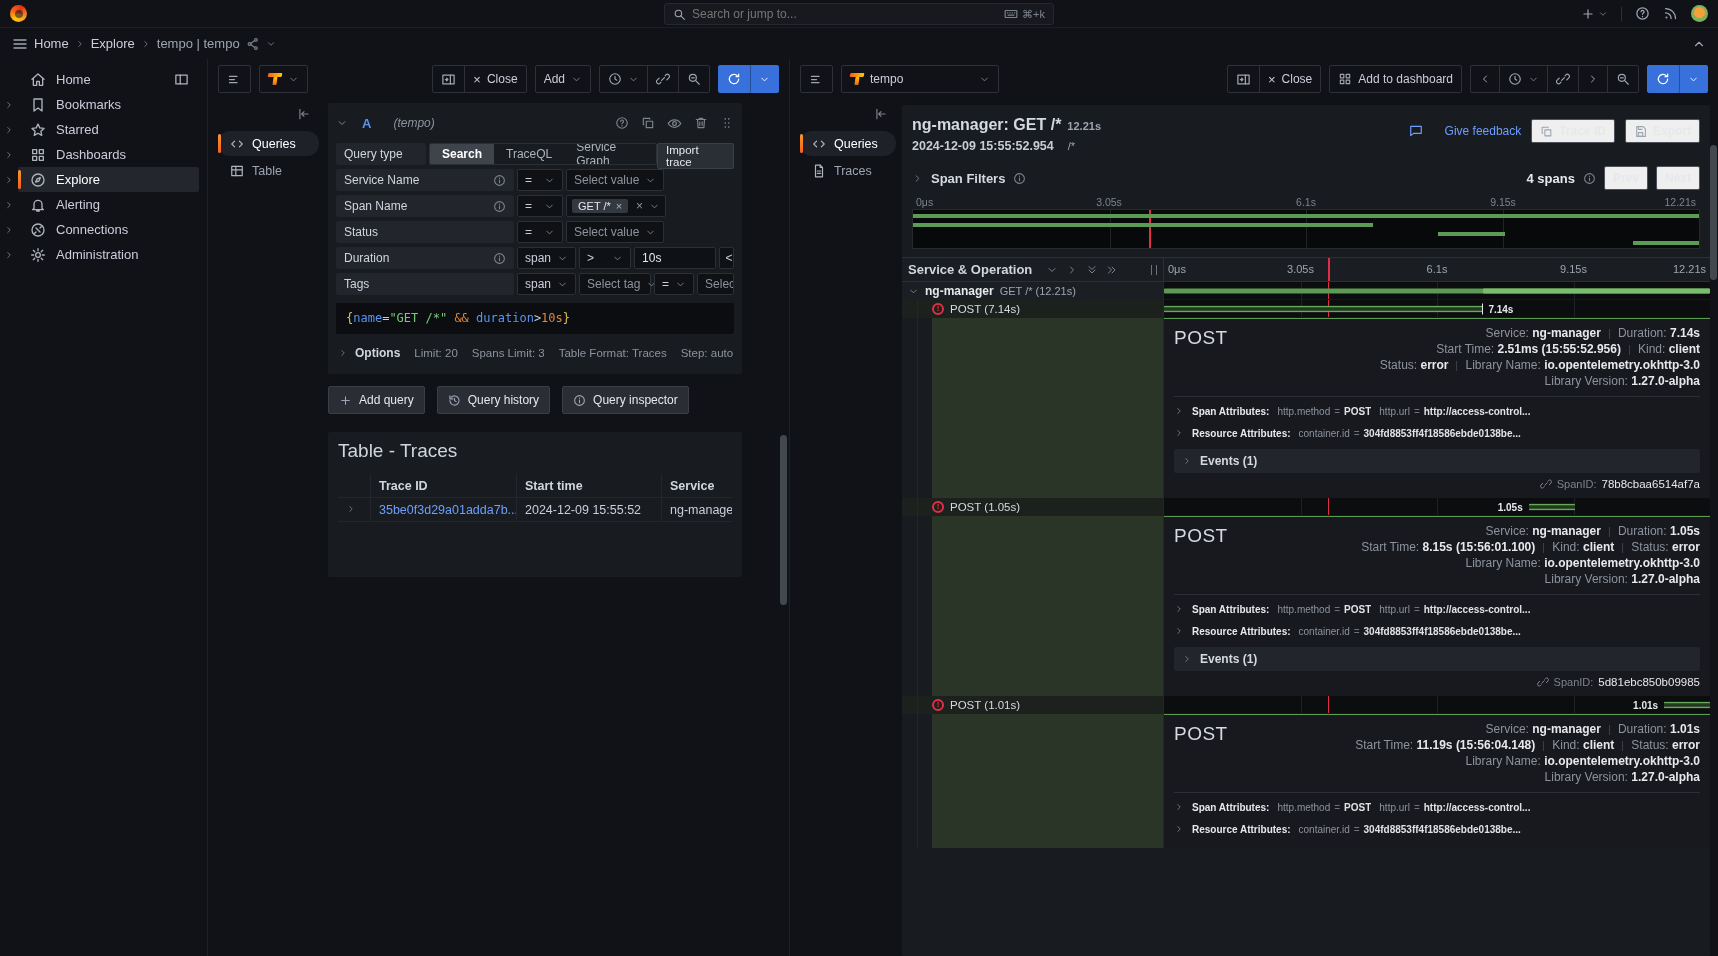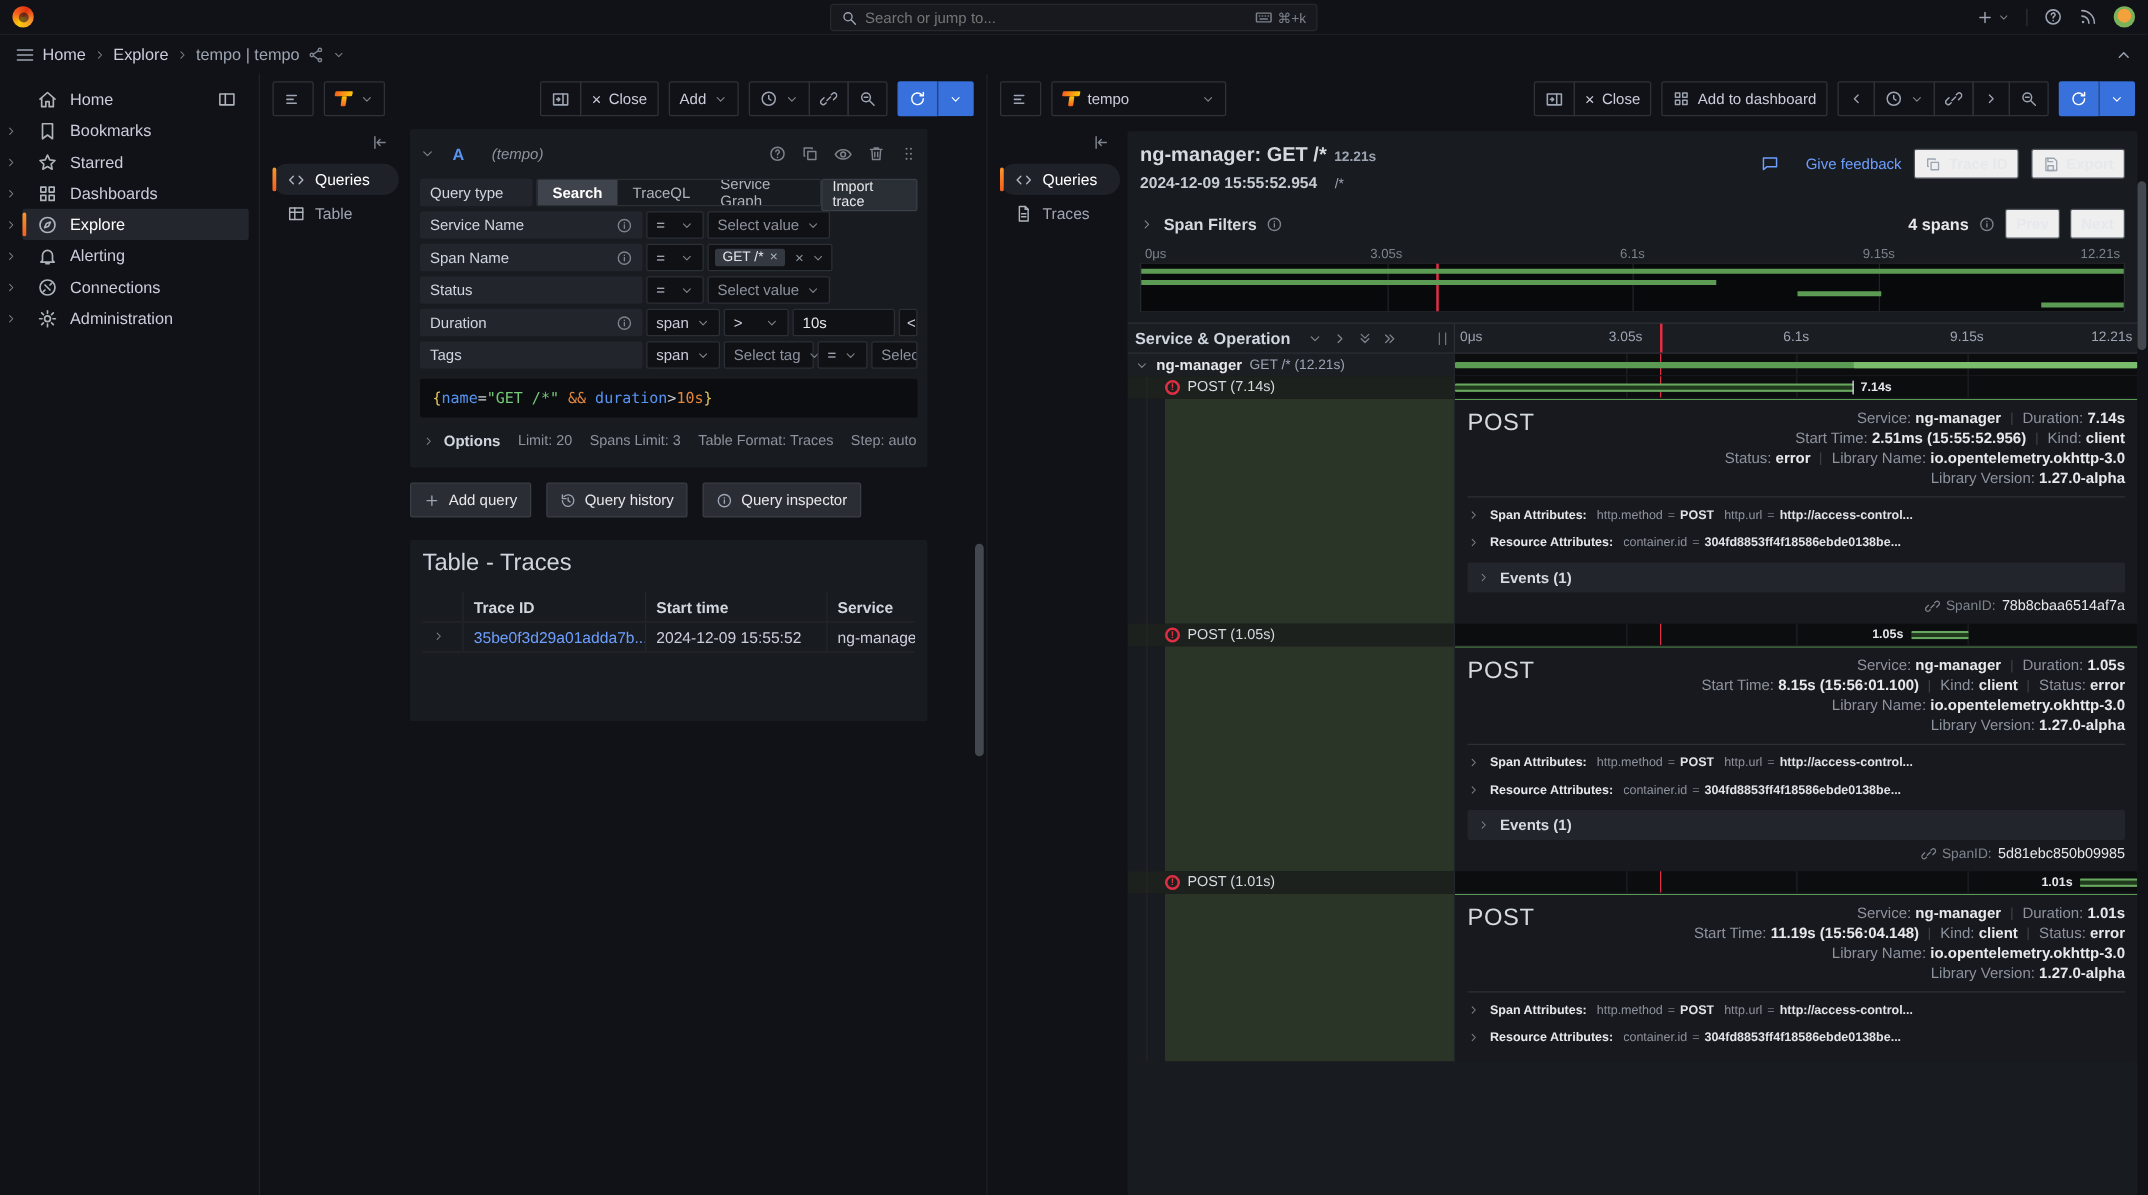--- a/index.html
+++ b/index.html
@@ -832,21 +832,21 @@
 
     <section class="pane right">
       <div class="pane-toolbar">
         <button class="btn">
             <i class="ic">
               <svg width="15" height="15" viewBox="0 0 24 24" fill="none" stroke="currentColor" stroke-width="2" stroke-linecap="round" stroke-linejoin="round">
                 <path d="M4 7h12M4 12h8M4 17h12"></path>
               </svg>
             </i>
           </button>
-        <button class="btn" style="width:140px">
+        <button class="btn" style="width:158px">
           <span class="tlogo"></span>
           <span>tempo</span>
           <i class="ic dim" style="margin-left:auto">
               <svg width="11" height="11" viewBox="0 0 24 24" fill="none" stroke="currentColor" stroke-width="2" stroke-linecap="round" stroke-linejoin="round">
                 <path d="M6 9l6 6 6-6"></path>
               </svg>
             </i>
         </button>
         <div class="tb-right">
           <div class="btngroup">

